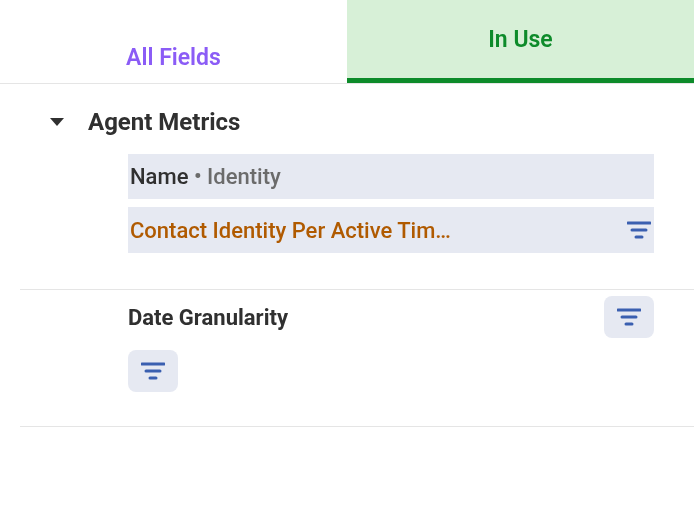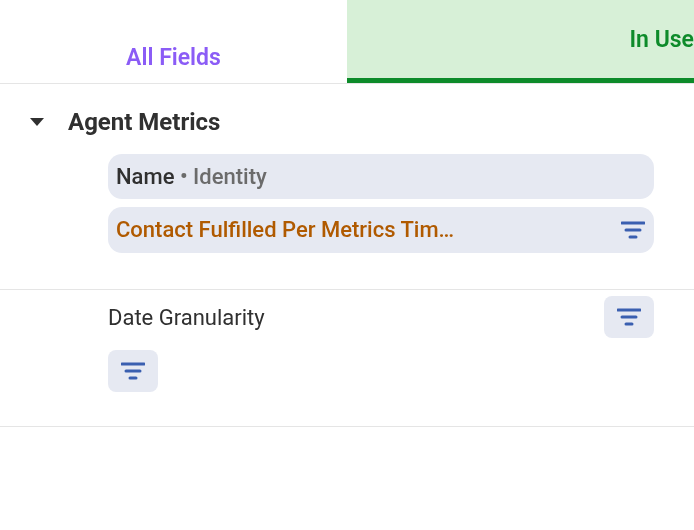--- a/index.html
+++ b/index.html
@@ -25,25 +25,25 @@
       cursor: pointer;
     }
     .tab.inactive {
       color: #8b5cf6;
       margin-top: 32px;
     }
     .tab.active {
       background: #d7f0d7;
       color: #0d8b2a;
       border-bottom: 5px solid #0d8b2a;
-      justify-content: flex-end;
     }
 
     .section {
       border-bottom: 1px solid #e5e5e5;
+      margin-left: 20px;
     }
     .section-header {
       display: flex;
       align-items: center;
       padding: 24px 0 18px 0;
       gap: 24px;
     }
     .caret {
       width: 0;
       height: 0;
@@ -59,23 +59,24 @@
       color: #303030;
     }
     .section-body {
       padding-left: 108px;
       padding-right: 40px;
       padding-bottom: 28px;
     }
 
     .pill {
       background: #e6e9f2;
-      border-radius: 14px;
-      padding: 10px 8px;
+      border-radius: 0;
+      padding: 10px 2px;
       display: flex;
+      align-items: center;
       justify-content: space-between;
       margin-bottom: 8px;
       cursor: pointer;
     }
     .pill .label {
       font-size: 22px;
       font-weight: 500;
       color: #303030;
       white-space: nowrap;
       overflow: hidden;
@@ -93,21 +94,21 @@
     }
 
     .plain-row {
       display: flex;
       align-items: center;
       justify-content: space-between;
       padding: 6px 0;
     }
     .plain-label {
       font-size: 22px;
-      font-weight: 400;
+      font-weight: 700;
       color: #303030;
       text-align: center;
     }
     .icon-box {
       width: 50px;
       height: 42px;
       background: #e6e9f2;
       border-radius: 8px;
       display: flex;
       align-items: center;
@@ -144,21 +145,21 @@
 
     <div class="pill">
       <div class="label">
         <span>Name</span>
         <span class="dim"> • </span>
         <span class="dim">Identity</span>
       </div>
     </div>
 
     <div class="pill">
-      <div class="label highlight">Contact Fulfilled Per Metrics Tim…</div>
+      <div class="label highlight">Contact Identity Per Active Tim…</div>
       <div class="icon-slot filter-inline">
         <svg width="24" height="20" viewBox="0 0 24 20">
           <line x1="1" y1="3" x2="23" y2="3" stroke="#3a5fb0" stroke-width="3" stroke-linecap="round"></line>
           <line x1="5" y1="10" x2="19" y2="10" stroke="#3a5fb0" stroke-width="3" stroke-linecap="round"></line>
           <line x1="9" y1="17" x2="15" y2="17" stroke="#3a5fb0" stroke-width="3" stroke-linecap="round"></line>
         </svg>
       </div>
     </div>
 
   </div>

